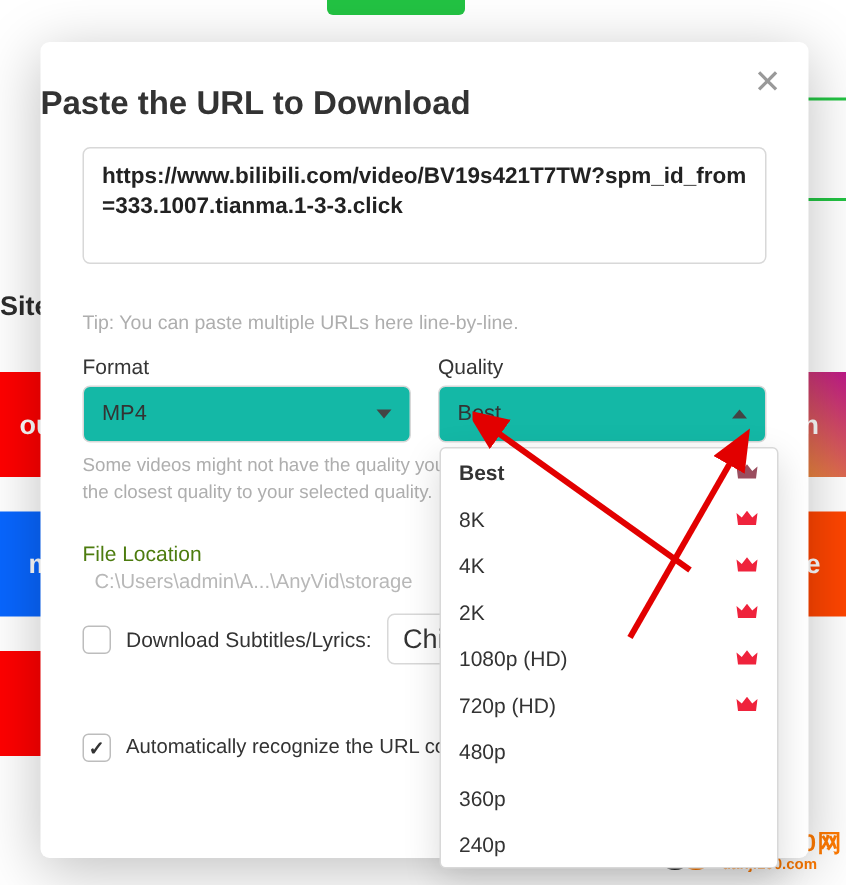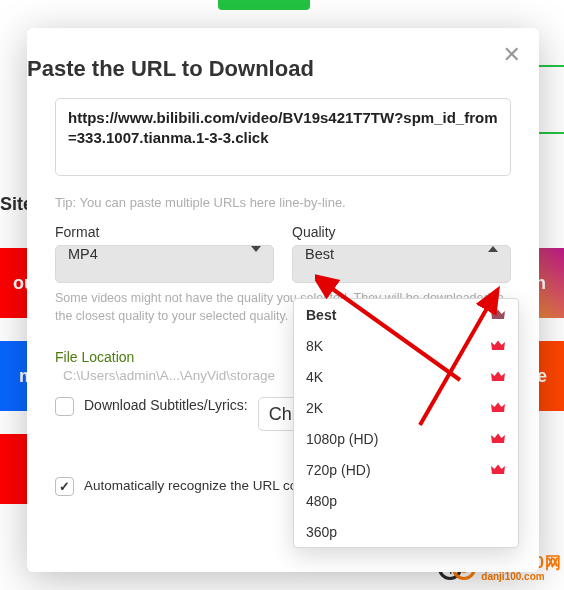--- a/index.html
+++ b/index.html
@@ -14,31 +14,31 @@
 .watermark{position:absolute;right:2px;bottom:2px;display:flex;align-items:center;gap:5px}
 .wm-icon{width:38px;height:38px;position:relative}
 .wm-icon .ring{position:absolute;border-radius:50%;box-sizing:border-box}
 .wm-text{display:flex;flex-direction:column;line-height:1.05}
 .wm-cn{color:#ff7a00;font-size:16px;font-weight:700;letter-spacing:1px}
 .wm-en{color:#ff7a00;font-size:10px;font-weight:600}
 .modal{position:absolute;left:27px;top:28px;width:512px;height:544px;background:#fff;border-radius:6px;box-shadow:0 8px 40px rgba(0,0,0,0.25)}
 .close{position:absolute;right:18px;top:14px;color:#999;font-size:22px;cursor:pointer}
 .title{font-size:22px;font-weight:700;color:#333;margin-top:28px}
 .url-box{margin:16px 28px 6px;border:1.5px solid #d8d8d8;border-radius:5px;height:78px;padding:9px 12px;font-size:15px;color:#222;font-weight:600;line-height:1.35;word-break:break-all;font-family:inherit;resize:none;box-sizing:border-box;width:calc(100% - 56px)}
-.tip{margin:9px 28px 0;font-size:13px;color:#aeaeae}
+.tip{margin:20px 28px 0;font-size:13px;color:#aeaeae}
 .row{display:flex;margin:14px 28px 0;gap:18px}
 .col{flex:1}
 .lbl{font-size:14px;color:#353535;margin-bottom:5px}
-.select{border:1.5px solid #d8d8d8;border-radius:5px;height:36px;display:flex;justify-content:space-between;padding:0 12px;font-size:14.5px;color:#333;cursor:pointer;background:#e5e5e5;position:relative}
+.select{border:1.5px solid #d8d8d8;border-radius:5px;height:36px;display:flex;align-items:center;justify-content:space-between;padding:0 12px;font-size:14.5px;color:#333;cursor:pointer;background:#14b8a6;position:relative}
 .select .tri{width:0;height:0;border-left:5px solid transparent;border-right:5px solid transparent}
 .tri-down{border-top:6px solid #444}.tri-up{border-bottom:6px solid #444}
 .note{margin:7px 28px 0;font-size:12.5px;color:#aeaeae;line-height:1.4}
 .loc-lbl{margin:24px 28px 0;font-size:14px;color:#4d7c0f}
 .loc-path{margin:3px 36px 0;font-size:13.5px;color:#b8b8b8}
-.sub-row{margin:14px 28px 0;display:flex;gap:10px}
+.sub-row{margin:14px 28px 0;display:flex;align-items:center;gap:10px}
 .chk{width:17px;height:17px;border:1.5px solid #bdbdbd;border-radius:4px;background:#fff;cursor:pointer;display:inline-flex;align-items:center;justify-content:center}
 .chk.checked::after{content:"✓";font-size:13px;color:#333;font-weight:800}
 .sub-txt{font-size:14px;color:#333}
 .lang-sel{border:1.5px solid #d8d8d8;border-radius:5px;height:32px;padding:0 10px;display:flex;align-items:center;font-size:18px;color:#333}
 .auto-row{margin:46px 28px 0;display:flex;align-items:flex-start;gap:10px}
 .auto-txt{font-size:13.5px;color:#333;line-height:1.35}
 .dropdown{position:absolute;left:266px;top:270px;width:224px;background:#fff;border:1.5px solid #d8d8d8;border-radius:4px;box-shadow:0 8px 24px rgba(0,0,0,0.15);z-index:50}
 .opt{height:31px;display:flex;align-items:center;justify-content:space-between;padding:0 12px;font-size:14px;color:#333;cursor:pointer}
 .crown{width:16px;height:13px;position:relative}
 .crown svg{display:block}
@@ -163,20 +163,23 @@
             <path d="M1 3 L4.5 6 L8 1.5 L11.5 6 L15 3 L14 11 L2 11 Z" fill="#ef233c"></path>
           </svg>
         </span>
       </div>
       <div class="opt">
         <span>480p</span>
       </div>
       <div class="opt">
         <span>360p</span>
       </div>
+      <div class="opt">
+        <span>240p</span>
+      </div>
     </div>
 </div>
 
 <svg class="arrow" style="left:315px;top:270px" width="155" height="120">
   <defs>
       <marker id="ah1" markerWidth="8" markerHeight="8" refX="2" refY="3" orient="auto">
         <path d="M0,0 L0,6 L7,3 z" fill="#e20000"></path>
       </marker>
     </defs>
   <line x1="145" y1="110" x2="12" y2="15" stroke="#e20000" stroke-width="4" marker-end="url(#ah1)"></line>

